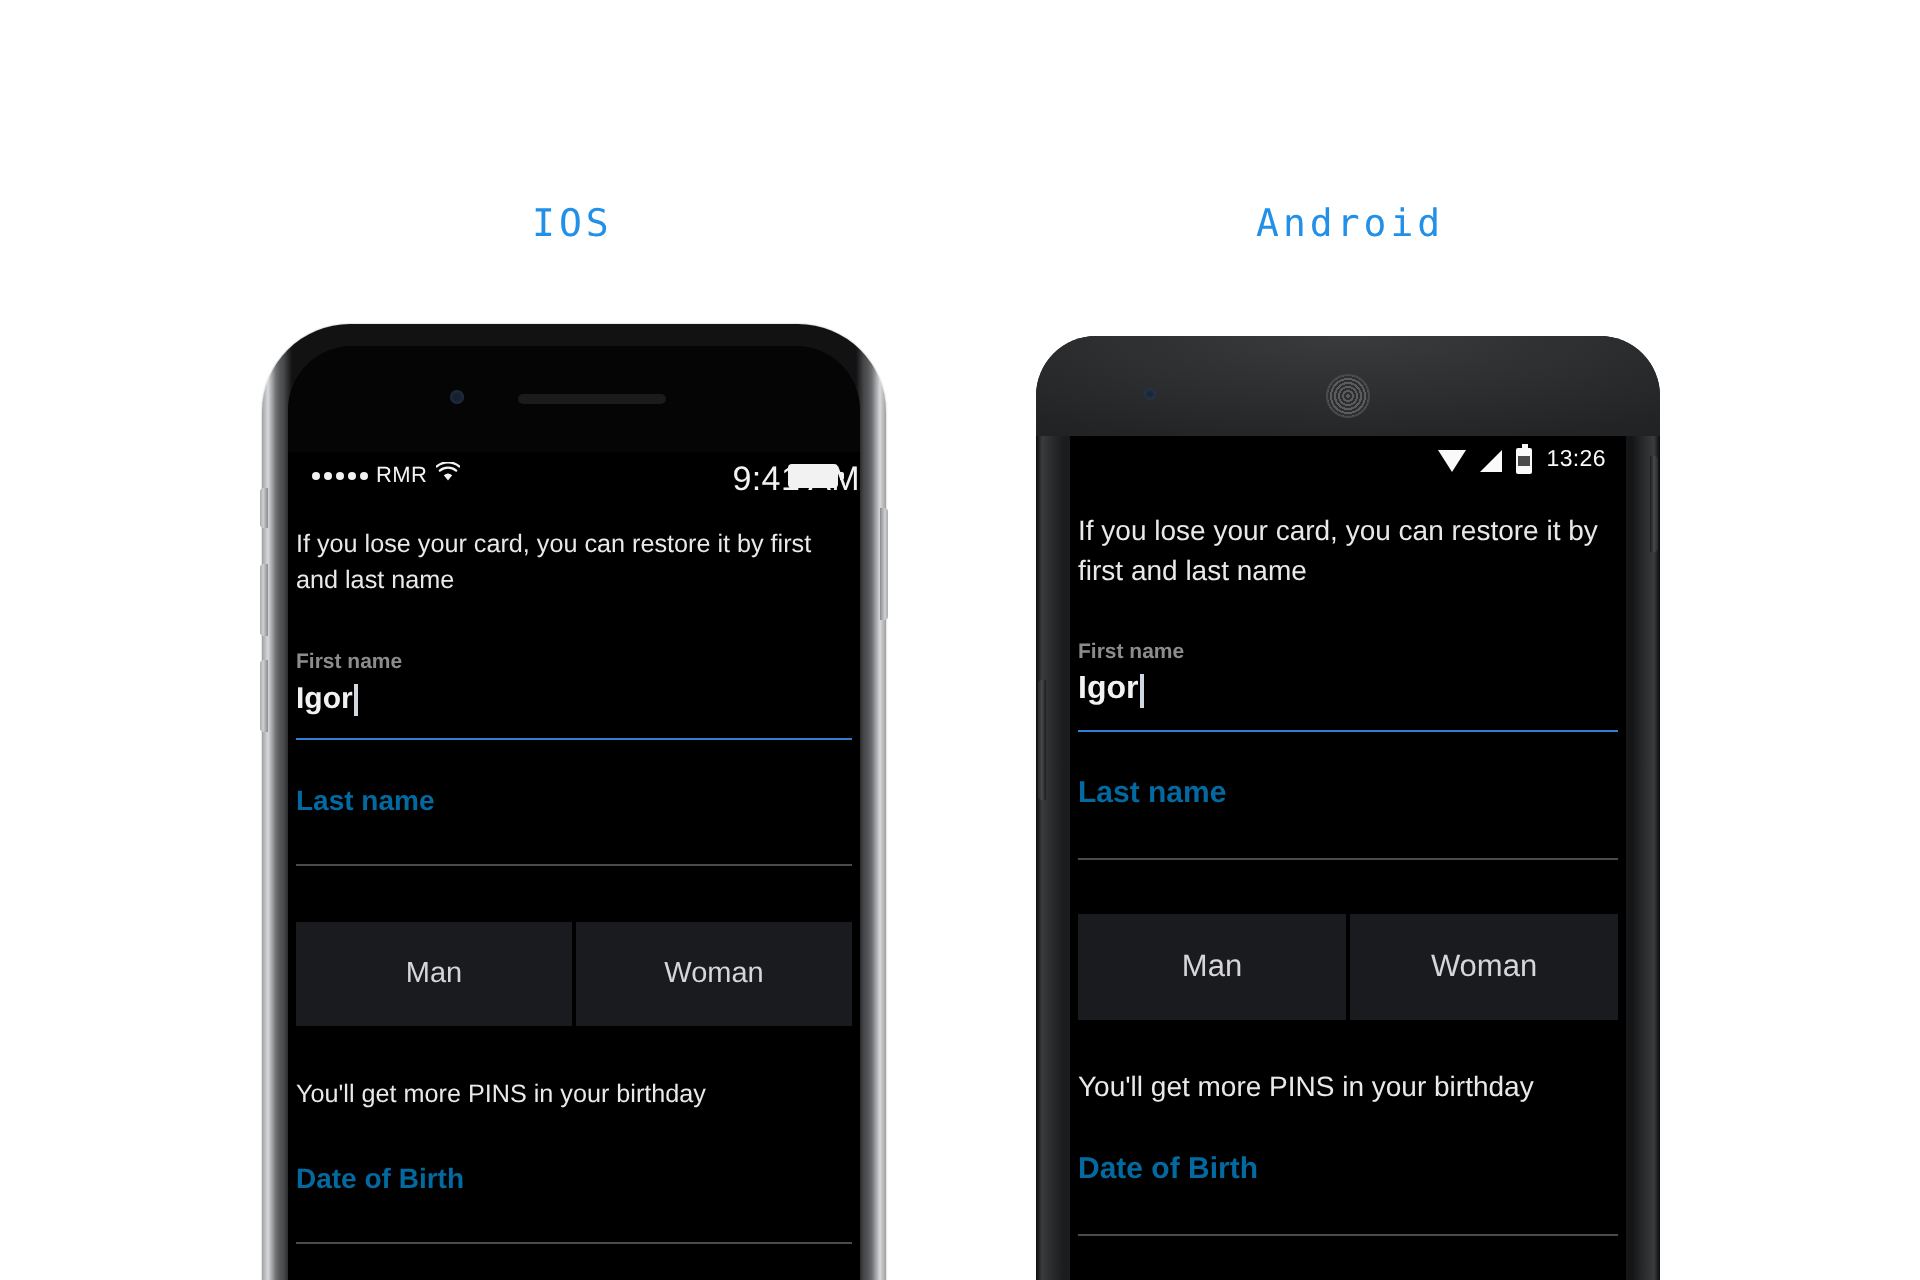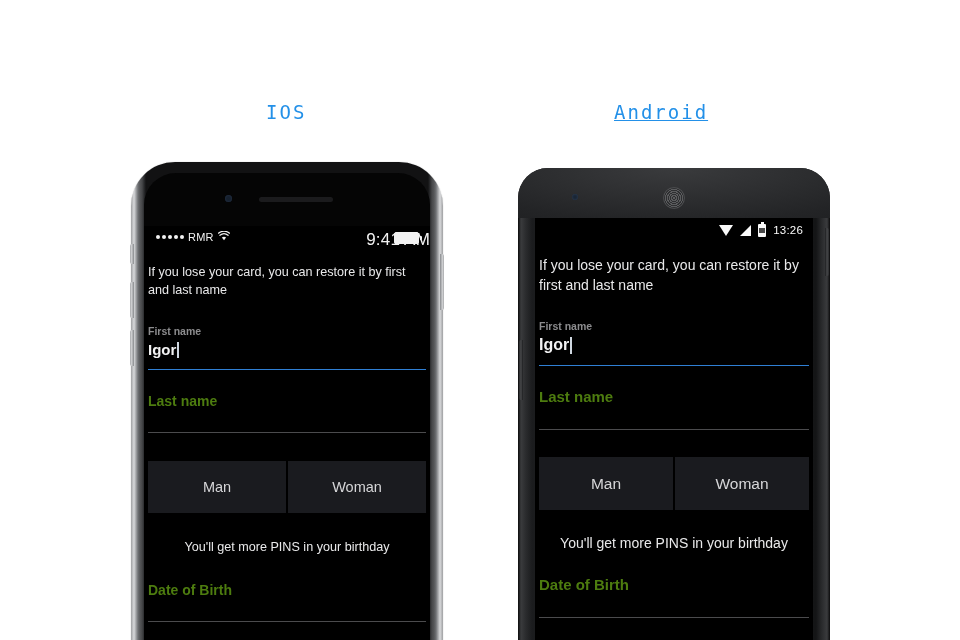--- a/index.html
+++ b/index.html
@@ -19,21 +19,21 @@
   
   .caption {
     position: absolute;
     font-family: "DejaVu Sans Mono", "Liberation Mono", monospace;
     font-size: 19px;
     letter-spacing: 2px;
     color: #2390e8;
     white-space: nowrap;
   }
   #caption-ios   { left: 266px; top: 101px; }
-  #caption-droid { left: 614px; top: 101px; text-decoration: underline; }
+  #caption-droid { left: 628px; top: 101px; }
 
   
   .iphone {
     position: absolute;
     left: 131px;
     top: 162px;
     width: 312px;
     height: 500px;
     border-radius: 44px 44px 0 0;
     background: linear-gradient(to right,
@@ -272,21 +272,21 @@
     color: #f2f2f3;
     display: flex;
     align-items: center;
   }
   .caret {
     display: inline-block;
     width: 1.5px;
     background: #cfd7e0;
     margin-left: 1px;
   }
-  .field-placeholder { color: #4d7c0f; margin-top: 24px; }
+  .field-placeholder { color: #0369a1; margin-top: 24px; }
   .underline {
     height: 1px;
     background: #4b4b4d;
     width: 100%;
   }
   .underline.active {
     background: #2f7fd4;
     height: 1.5px;
   }
 
@@ -300,21 +300,20 @@
     color: #d6d6d8;
     display: flex;
     align-items: center;
     justify-content: center;
     text-align: center;
     box-sizing: border-box;
   }
   .hint {
     color: #e9e9ea;
     margin: 0;
-    text-align: center;
   }
 
   
   .ios-form { padding-top: 16px; }
   .ios-form .intro { font-size: 12.6px; }
   .ios-form .field-label { font-size: 10.5px; margin-bottom: 3px; }
   .ios-form .field-value { font-size: 15px; height: 20px; }
   .ios-form .field-value .caret { height: 16px; }
   .ios-form .field-placeholder { font-size: 14px; }
   .ios-form .f-first { margin-top: 25px; }

